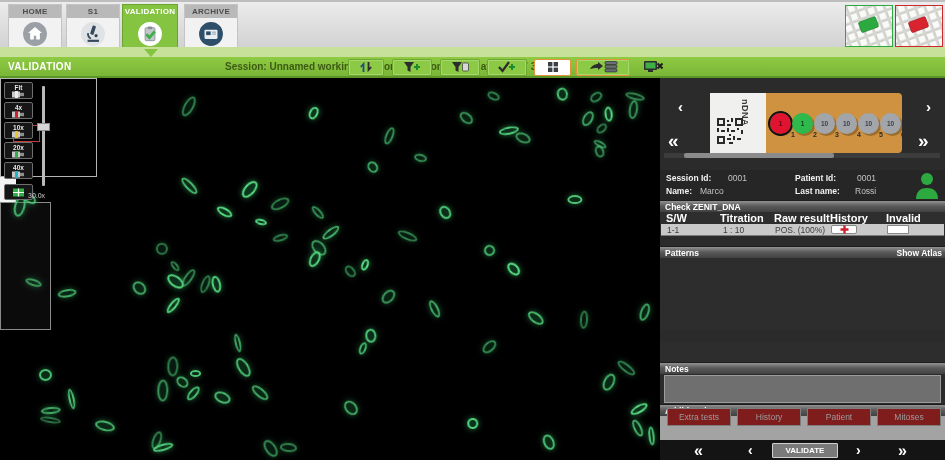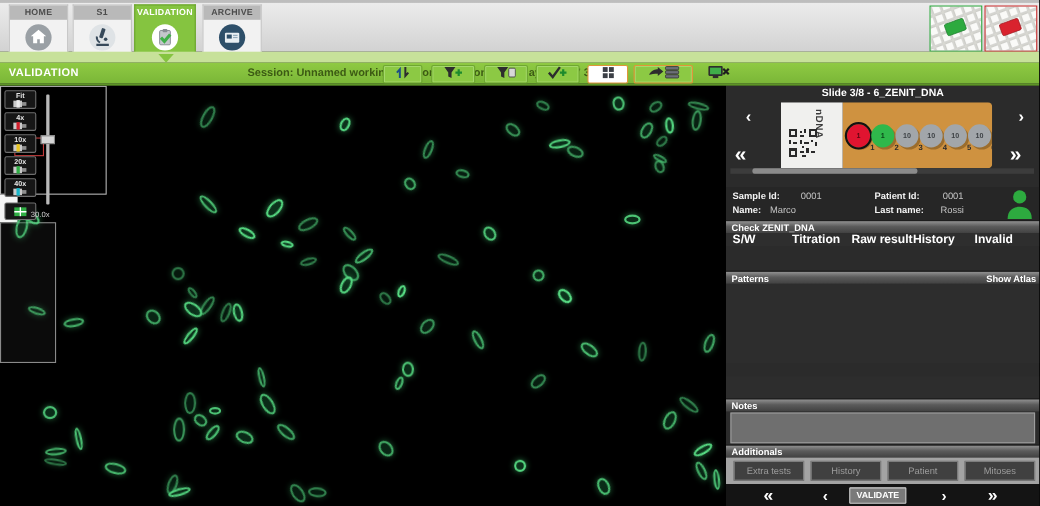--- a/index.html
+++ b/index.html
@@ -91,24 +91,24 @@
     border-bottom:1px solid #7c7c7c; cursor:pointer; }
   #check-row span { position:absolute; top:1px; color:#3c3c3c; font-size:8.5px; }
   #result-btn { position:absolute; left:170px; top:1.5px; width:26px; height:9px; background:#fff;
     border:1px solid #8a8a8a; border-radius:2px; display:flex; align-items:center; justify-content:center; cursor:pointer; }
   #invalid-box { position:absolute; left:226px; top:1.5px; width:22px; height:9px; background:#fff;
     border:1px solid #8a8a8a; cursor:pointer; }
 
   #notes-area { left:664px; top:375px; width:277px; height:28px; background:#6f6f6f;
     border:1px solid #9c9c9c; resize:none; font-family:"Liberation Sans",sans-serif; font-size:8px; color:#fff; }
   #additionals-strip { left:660px; top:416px; width:285px; height:24px; background:#a3a3a3; }
-  .add-btn { position:absolute; top:419px; width:64px; height:18px; background:#404040;
+  .add-btn { position:absolute; top:408px; width:64px; height:18px; background:#7f1d1d;
     border:1px solid #7d7d7d; color:#9b9b9b; font-size:8.5px; text-align:center; line-height:16px; cursor:pointer; }
   #bottom-nav { left:660px; top:440px; width:285px; height:20px; background:#141414; }
-  #validate-btn { position:absolute; left:772px; top:443px; width:52px; height:15px; background:#7a7a7a;
+  #validate-btn { position:absolute; left:772px; top:443px; width:66px; height:15px; background:#7a7a7a;
     border:1px solid #d0d0d0; color:#fff; font-size:8px; font-weight:bold; text-align:center;
     line-height:13px; cursor:pointer; border-radius:1px; }
 </style>
 </head>
 <body>
 
 <div id="app">
 
   <div id="header" class="abs">
     <div class="tab" style="left:8px">
@@ -394,21 +394,20 @@
               <path d="M6.5 0.5v8M1 4.5h11" stroke="#fff" stroke-width="1.2"></path>
             </svg></span>
       </div>
       <div id="zoom-slider-track"></div>
       <div id="zoom-slider-handle"></div>
       <span id="zoom-level">30.0x</span>
     </div>
   </div>
 
   <div id="panel" class="abs"></div>
-  <span id="slide-title" class="abs">Slide 3/8 - 6_ZENIT_DNA</span>
 
   <span class="navarrow" style="left:678px;top:99px;font-size:15px">‹</span>
   <span class="navarrow" style="left:668px;top:131px;font-size:19px">«</span>
   <span class="navarrow" style="left:926px;top:99px;font-size:15px">›</span>
   <span class="navarrow" style="left:918px;top:131px;font-size:19px">»</span>
 
   <div id="slide" class="abs">
     <div id="slide-label-area">
       <span id="slide-name">nDNA</span>
       <span id="qr">
@@ -461,21 +460,21 @@
           <span>10</span>
           <span class="wnum">6</span>
         </div>
     </div>
   </div>
   <div id="slide-scroll-track">
     <div id="slide-scroll-thumb"></div>
   </div>
 
   <div class="abs" style="left:660px;top:170px;width:285px;height:30px;background:#262626">
-    <span class="lbl" style="left:6px;top:3px">Sample Id:</span>
+    <span class="lbl" style="left:6px;top:3px">Session Id:</span>
     <span class="val" style="left:68px;top:3px">0001</span>
     <span class="lbl" style="left:135px;top:3px">Patient Id:</span>
     <span class="val" style="left:197px;top:3px">0001</span>
     <span class="lbl" style="left:6px;top:16px">Name:</span>
     <span class="val" style="left:40px;top:16px">Marco</span>
     <span class="lbl" style="left:135px;top:16px">Last name:</span>
     <span class="val" style="left:195px;top:16px">Rossi</span>
     <span style="position:absolute;right:5px;top:1px">
       <svg width="26" height="28" viewBox="0 0 26 28">
           <circle cx="13" cy="8" r="6" fill="#2daa3f"></circle>
@@ -485,20 +484,31 @@
   </div>
 
   <div class="sec-hdr" style="top:200px"><span>Check ZENIT_DNA</span></div>
   <div id="check-colhdr" class="abs" style="left:660px;top:212px;width:285px;height:12px;background:#2e2e2e">
     <span style="left:6px">S/W</span>
     <span style="left:60px">Titration</span>
     <span style="left:114px">Raw result</span>
     <span style="left:170px">History</span>
     <span style="left:226px">Invalid</span>
   </div>
+  <div id="check-row" class="abs">
+    <span style="left:6px">1-1</span>
+    <span style="left:62px">1 : 10</span>
+    <span style="left:114px">POS. (100%)</span>
+    <span id="result-btn">
+      <svg width="9" height="9" viewBox="0 0 9 9">
+          <path d="M4.5 0.5v8M0.5 4.5h8" stroke="#d21f2c" stroke-width="2.4"></path>
+        </svg>
+    </span>
+    <span id="invalid-box"></span>
+  </div>
 
   <div class="sec-hdr" style="top:246px">
     <span>Patterns</span>
     <span class="right-action">Show Atlas</span>
   </div>
   <div class="abs" style="left:660px;top:258px;width:285px;height:72px;background:#2d2d2d"></div>
 
   <div class="abs" style="left:660px;top:342px;width:285px;height:20px;background:#2d2d2d"></div>
 
   <div class="sec-hdr" style="top:362px"><span>Notes</span></div>

